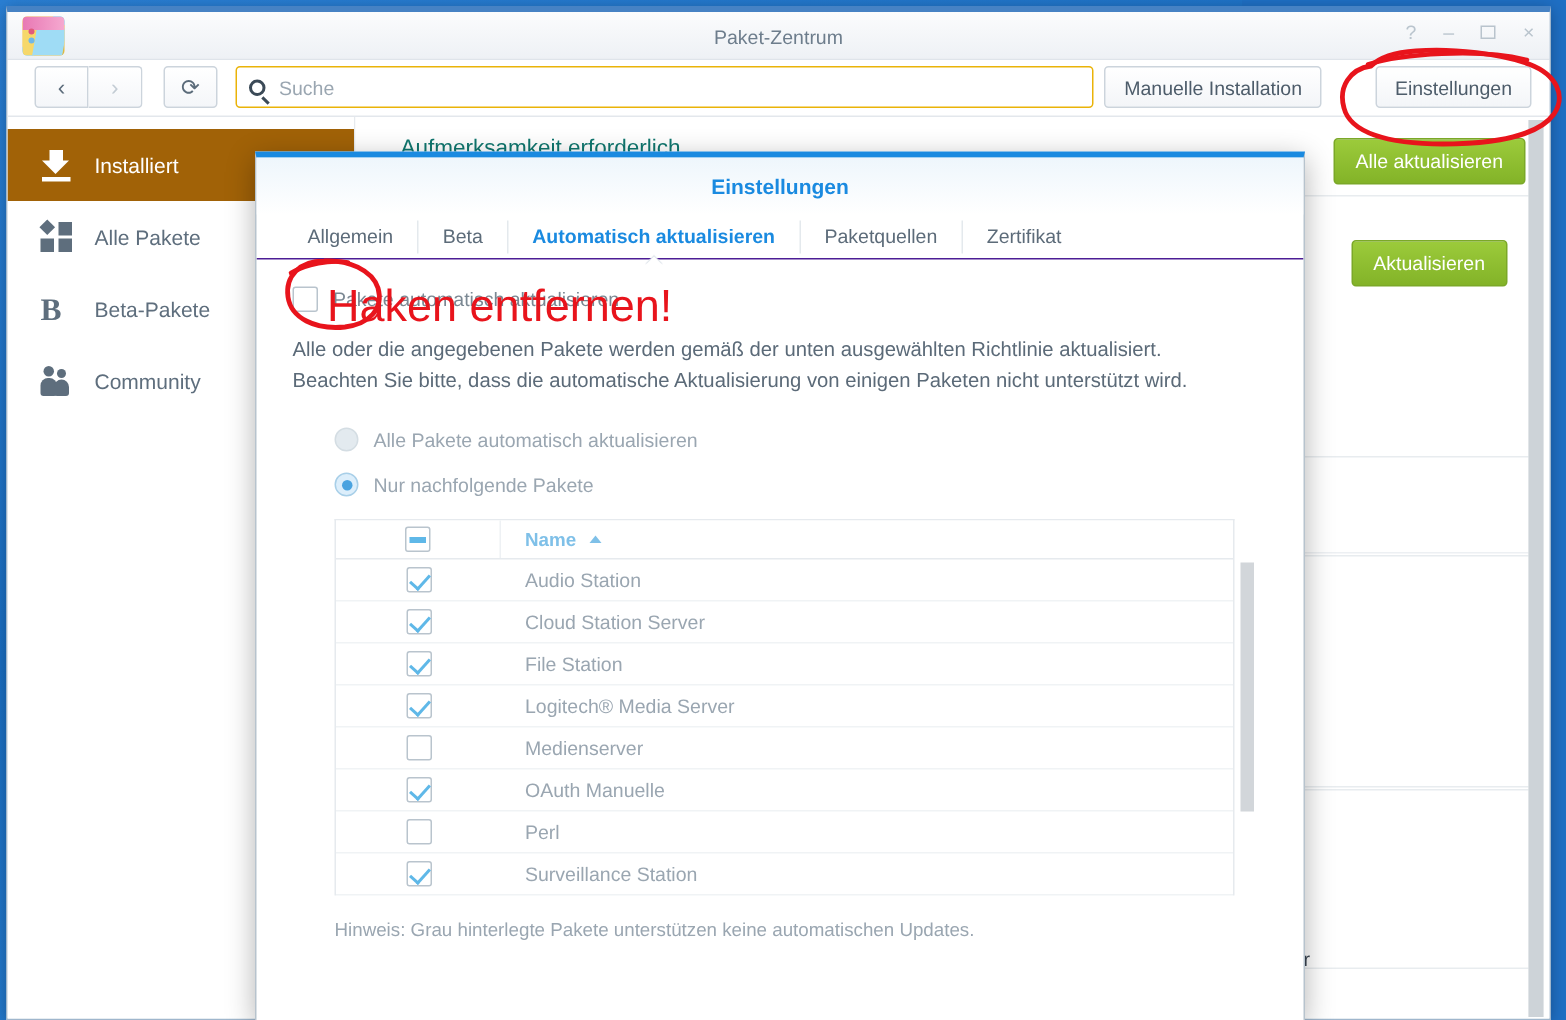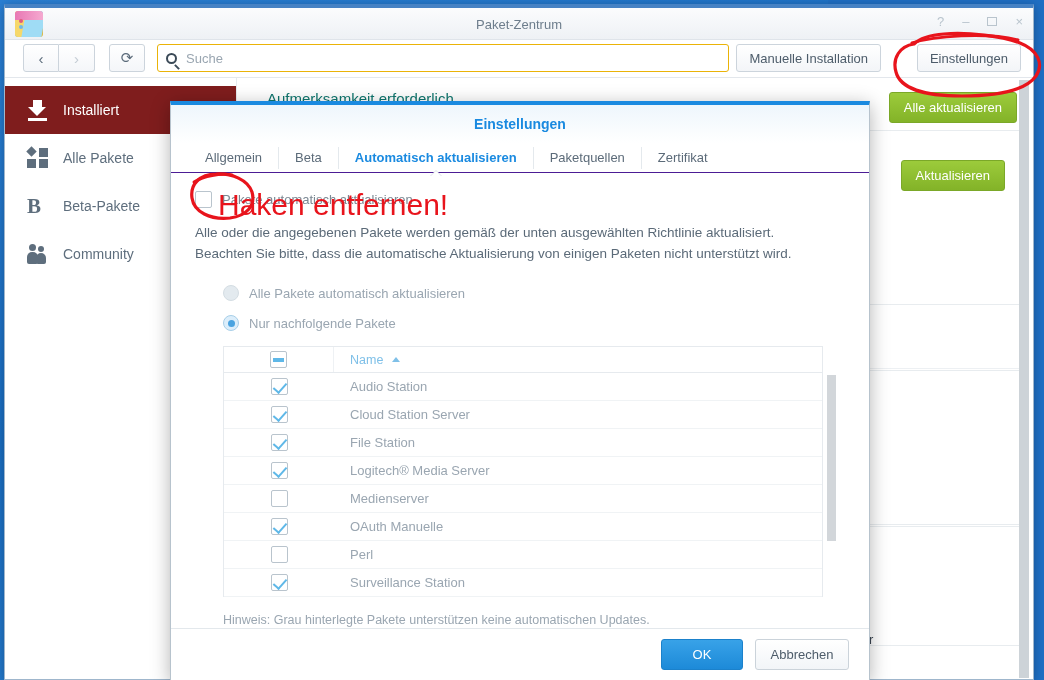--- a/index.html
+++ b/index.html
@@ -110,21 +110,21 @@
   
   .app-body { position:relative; height:calc(676px - 32px - 38px - 4px); display:flex; }
   .sidebar {
     width:232px; background:#ffffff; border-right:1px solid #e6eaee;
     padding-top:8px; flex:0 0 auto;
   }
   .side-item {
     display:flex; align-items:center; height:48px; padding-left:22px;
     font-size:14px; color:#5e6e7d; cursor:pointer; gap:14px;
   }
-  .side-item.active { background:#7f1d1d; color:#ffffff; }
+  .side-item.active { background:#a16207; color:#ffffff; }
   .side-ico { width:22px; height:22px; flex:0 0 auto; position:relative; }
 
   
   .ic-inst .sh { position:absolute; left:6px; top:1px; width:9px; height:8px; background:currentColor;}
   .ic-inst .tri{ position:absolute; left:1px; top:8px; width:0;height:0;
                  border-left:9px solid transparent;border-right:9px solid transparent;border-top:9px solid currentColor;}
   .ic-inst .bar{ position:absolute; left:1px; top:19px; width:19px; height:3px; background:currentColor;}
   
   .ic-all .s { position:absolute; width:9px; height:9px; background:currentColor;}
   .ic-all .s1{ left:0; top:0; transform:rotate(45deg) scale(.82); }
@@ -227,21 +227,21 @@
     border-radius:50%; background:#4aa3e0;
   }
   .radio-row span { font-size:13px; color:#9aa6b1; }
 
   .grid-wrap {
     margin-top:8px; margin-left:28px; width:600px;
     border:1px solid #e6eaee; border-bottom:none; position:relative;
   }
   .grid-head {
     display:flex; align-items:center; height:26px;
-    border-bottom:1px solid #e6eaee; background:#fff;
+    border-bottom:1px solid #e6eaee; background:#fff;font-weight:bold;
   }
   .col-chk { width:110px; display:flex; justify-content:center; align-items:center;
              border-right:1px solid #eef1f4; height:100%;}
   .col-name { flex:1 1 auto; padding-left:16px; font-size:12.5px; color:#7fc0e8; }
   .sort-caret { display:inline-block; margin-left:5px;
      width:0;height:0;border-left:4px solid transparent;border-right:4px solid transparent;
      border-bottom:5px solid #7fc0e8; vertical-align:2px;}
   .grow { display:flex; align-items:center; height:28px; border-bottom:1px solid #f0f3f5; }
   .grow .col-chk { border-right:none; }
   .grow .gname { flex:1 1 auto; padding-left:16px; font-size:13px; color:#9aa6b1; }
@@ -457,24 +457,20 @@
         </div>
 
         <div class="grid-scroll">
             <i></i>
           </div>
       </div>
 
       <div class="hint">Hinweis: Grau hinterlegte Pakete unterstützen keine automatischen Updates.</div>
     </div>
 
-    <div class="modal-foot">
-      <div class="btn-primary">OK</div>
-      <div class="btn-default">Abbrechen</div>
-    </div>
   </div>
 
   <svg class="anno" style="left:890px; top:26px; width:154px; height:76px;" viewBox="0 0 154 76">
     <path d="M24,18 C10,20 2,32 6,46 C10,62 34,70 72,70 C108,70 136,64 146,50
              C154,38 148,24 130,17 C112,10 78,6 54,8 C40,9 30,12 24,18 Z" fill="none" stroke="#e8141c" stroke-width="3.2" stroke-linecap="round"></path>
     <path d="M22,17 C44,10 96,6 128,14" fill="none" stroke="#e8141c" stroke-width="3" stroke-linecap="round"></path>
   </svg>
 
   <svg class="anno" style="left:186px; top:168px; width:100px; height:58px;" viewBox="0 0 100 58">
     <path d="M30,6 C14,6 4,16 6,30 C8,44 24,52 44,50 C60,48 70,38 66,24

